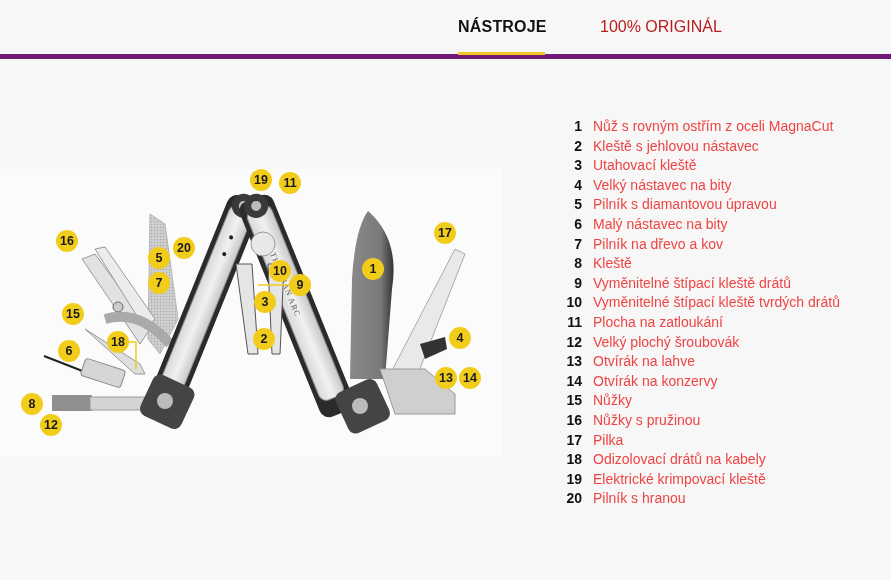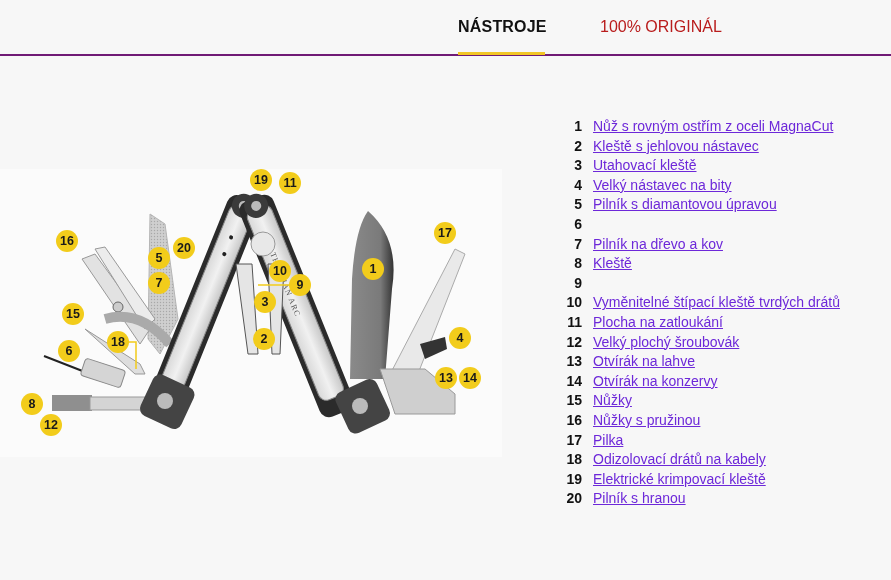--- a/index.html
+++ b/index.html
@@ -4,21 +4,21 @@
 <style>
   html, body { margin:0; padding:0; }
   body {
     width:891px; height:580px; overflow:hidden;
     background:#f7f7f7;
     font-family:"Liberation Sans", sans-serif;
     position:relative;
   }
   .tabs-bar {
     position:absolute; left:0; top:0; width:891px; height:54px;
-    border-bottom:2px solid #701a75;
+    border-bottom:5px solid #701a75;
   }
   .tab {
     position:absolute; top:17px; font-size:16px; line-height:20px;
     color:#b91c1c; cursor:pointer; white-space:nowrap;
   }
   .tab.active { font-weight:bold; color:#111; letter-spacing:0.2px; }
   .tab-underline {
     position:absolute; left:458px; top:52px; width:87px; height:3px;
     background:#f2c625;
   }
@@ -40,21 +40,21 @@
     list-style:none; margin:0; padding:0;
   }
   .legend li {
     height:19.6px; line-height:19.6px; font-size:14px; white-space:nowrap;
     display:flex;
   }
   .legend .num {
     width:20px; text-align:right; font-weight:bold; color:#111;
     margin-right:11px;
   }
-  .legend .label { color:#6d28d9;text-decoration:underline; }
+  .legend .label { color:#ef4444; }
 </style>
 </head>
 <body>
 
 <div class="tabs-bar">
   <div class="tab active" style="left:458px;">NÁSTROJE</div>
   <div class="tab" style="left:600px;">100% ORIGINÁL</div>
   <div class="tab-underline"></div>
 </div>
 
@@ -171,31 +171,33 @@
     <li>
       <span class="num">4</span>
       <span class="label">Velký nástavec na bity</span>
     </li>
     <li>
       <span class="num">5</span>
       <span class="label">Pilník s diamantovou úpravou</span>
     </li>
     <li>
       <span class="num">6</span>
+      <span class="label">Malý nástavec na bity</span>
     </li>
     <li>
       <span class="num">7</span>
       <span class="label">Pilník na dřevo a kov</span>
     </li>
     <li>
       <span class="num">8</span>
       <span class="label">Kleště</span>
     </li>
     <li>
       <span class="num">9</span>
+      <span class="label">Vyměnitelné štípací kleště drátů</span>
     </li>
     <li>
       <span class="num">10</span>
       <span class="label">Vyměnitelné štípací kleště tvrdých drátů</span>
     </li>
     <li>
       <span class="num">11</span>
       <span class="label">Plocha na zatloukání</span>
     </li>
     <li>

